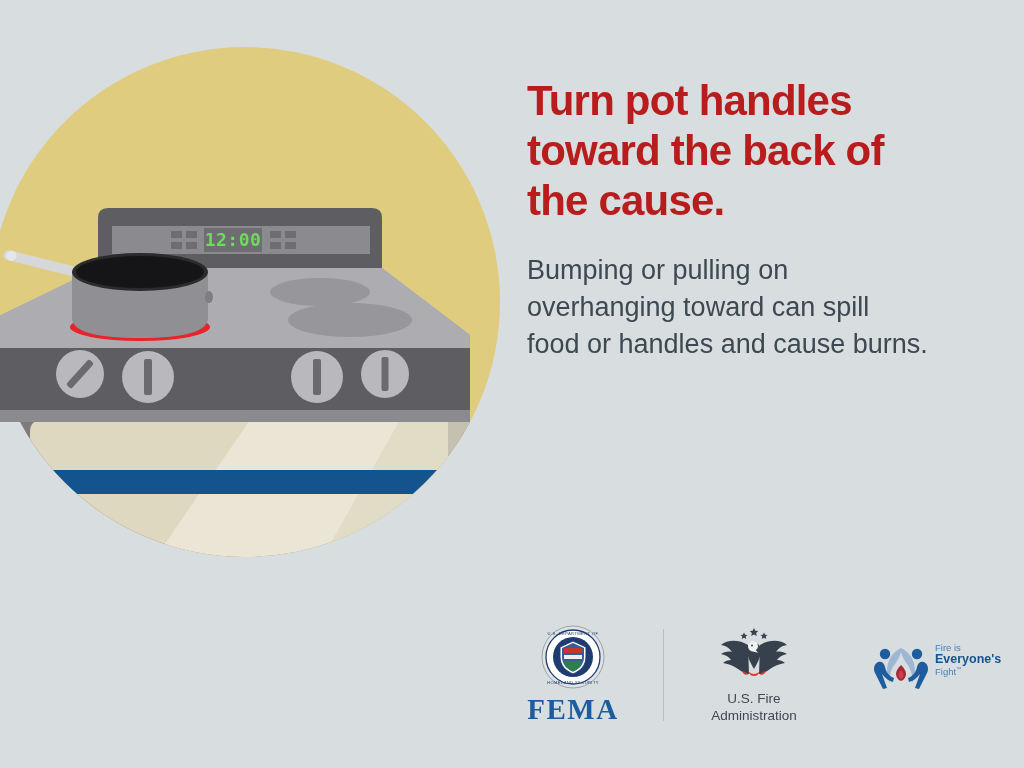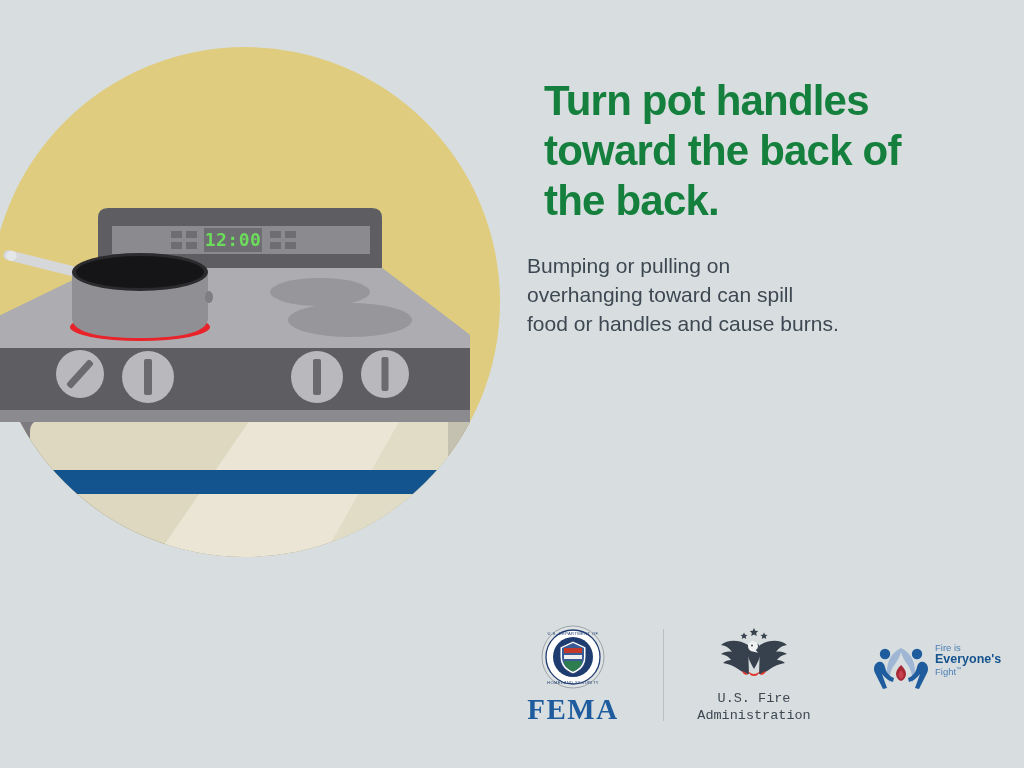--- a/index.html
+++ b/index.html
@@ -26,31 +26,31 @@
   #illustration svg { display: block; }
 
   
   #text-block {
     position: absolute;
     left: 527px;
     top: 76px;
     width: 460px;
   }
   #headline {
-    color: #15803d;
+    color: #b91c1c;
     font-size: 42px;
     line-height: 1.19;
     font-weight: bold;
     letter-spacing: -0.8px;
-    margin: 0 0 26px 17px;
+    margin: 0 0 26px 0;
     font-family: "Liberation Sans", sans-serif;
   }
   #subhead {
     color: #3d4852;
-    font-size: 21px;
+    font-size: 27px;
     line-height: 1.38;
     margin: 0;
     font-family: "Liberation Sans", sans-serif;
   }
 
   
   #logo-bar {
     position: absolute;
     left: 505px;
     top: 625px;
@@ -79,21 +79,20 @@
     background: #b9c0c2;
     margin: 4px 30px 0 30px;
   }
   #usfa-logo { width: 120px; }
   #usfa-wordmark {
     color: #3d4852;
     font-size: 13.5px;
     line-height: 1.28;
     text-align: center;
     margin-top: 5px;
-    font-family: Liberation Mono, monospace;
   }
   #fief-logo {
     margin-left: 58px;
     margin-top: 18px;
     display: flex;
     align-items: flex-start;
   }
   #fief-text {
     margin-left: 5px;
     color: #1f5c9e;
@@ -191,21 +190,21 @@
         <rect x="381.5" y="357" width="7" height="34" rx="2" fill="#6a6a6f"></rect>
       </g>
     </g>
   </svg>
 </div>
 
 <div id="text-block">
   <h1 id="headline">
     <span>Turn pot handles</span><br>
     <span>toward the back of</span><br>
-    <span>the back.</span>
+    <span>the cause.</span>
   </h1>
   <p id="subhead">
     <span>Bumping or pulling on</span><br>
     <span>overhanging toward can spill</span><br>
     <span>food or handles and cause burns.</span>
   </p>
 </div>
 
 <div id="logo-bar">
 

